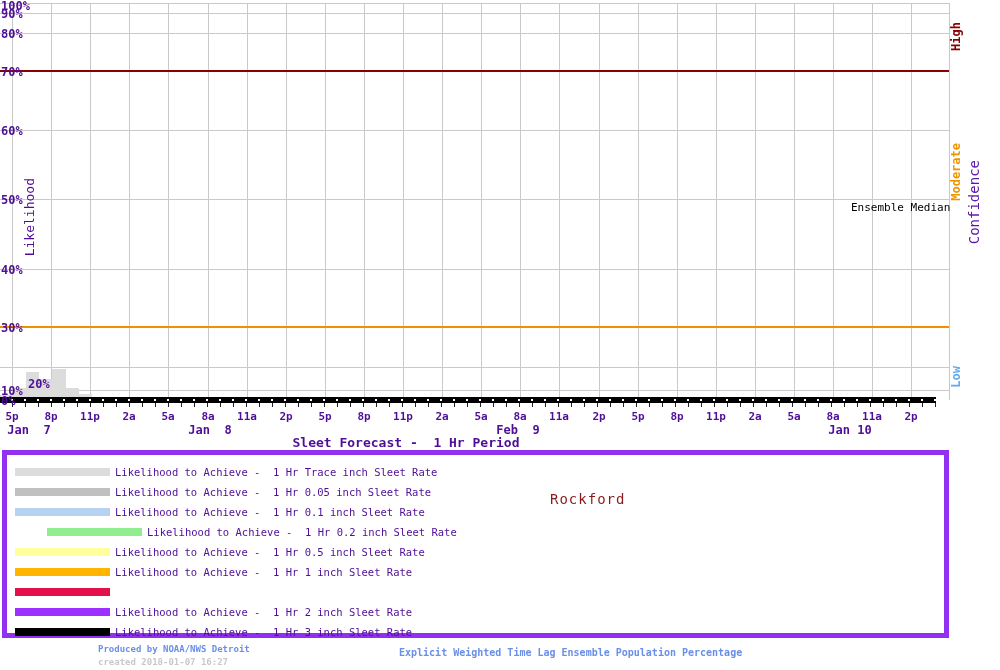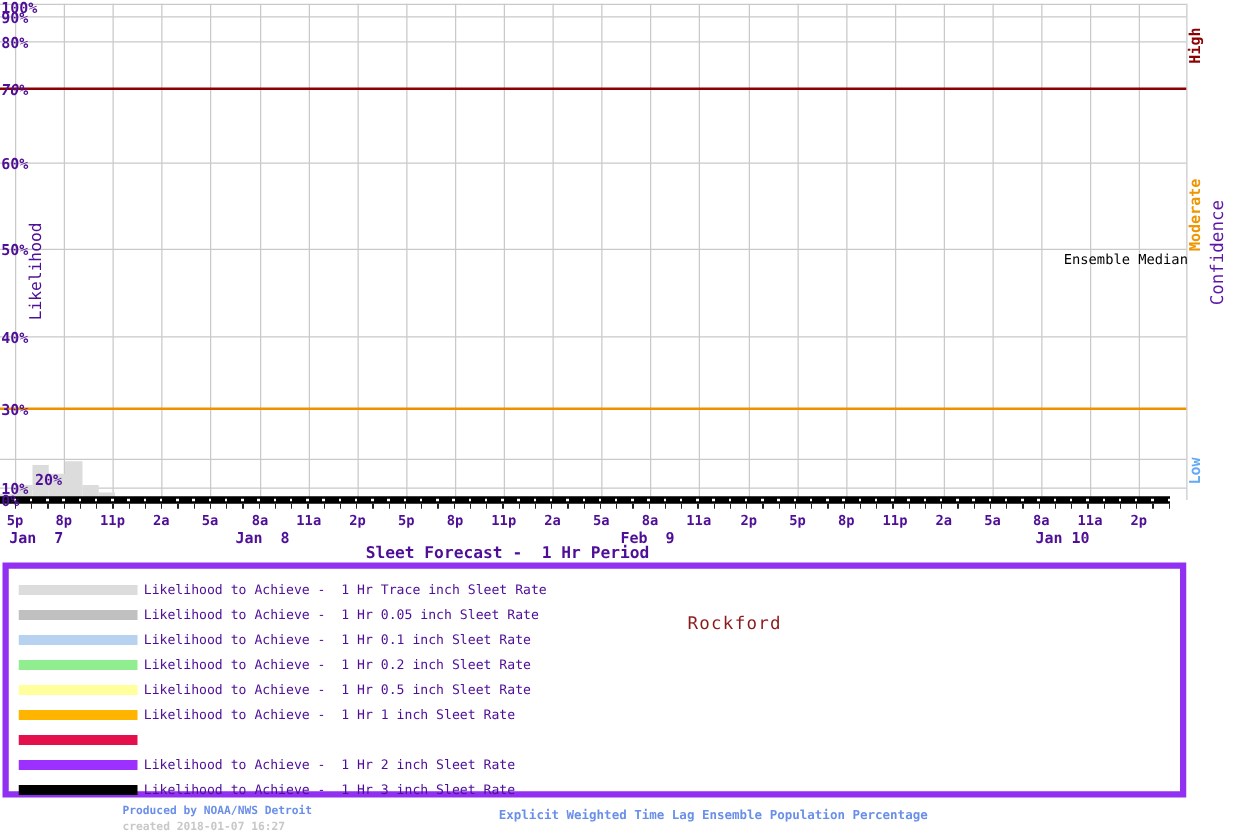--- a/index.html
+++ b/index.html
@@ -88,21 +88,21 @@
       <div class="band">
         <div class="dashes"></div>
       </div>
       <div class="minorticks"></div>
     </div>
 
   <div id="ylabels" class="abs">
       <div class="ytick" style="top: 0px;">100%</div>
       <div class="ytick" style="top: 8px;">90%</div>
       <div class="ytick" style="top: 28px;">80%</div>
-      <div class="ytick" style="top: 66px; font-style: italic;">70%</div>
+      <div class="ytick" style="top: 66px;">70%</div>
       <div class="ytick" style="top: 125px;">60%</div>
       <div class="ytick" style="top: 194px;">50%</div>
       <div class="ytick" style="top: 264px;">40%</div>
       <div class="ytick" style="top: 322px;">30%</div>
       <div class="ytick" style="top: 378px; margin-left: 27px;">20%</div>
       <div class="ytick" style="top: 385px; text-align: right;">10%</div>
       <div class="ytick" style="top: 395px;">0%</div>
     </div>
 
   <span id="ylabel" class="vlabel">Likelihood</span>
@@ -156,21 +156,21 @@
         <div class="legend-label">Likelihood to Achieve -  1 Hr Trace inch Sleet Rate</div>
       </div>
       <div class="legend-row" style="top: 27px;">
         <div class="legend-swatch" style="background: rgb(192, 192, 192);"></div>
         <div class="legend-label">Likelihood to Achieve -  1 Hr 0.05 inch Sleet Rate</div>
       </div>
       <div class="legend-row" style="top: 47px;">
         <div class="legend-swatch" style="background: rgb(183, 210, 240);"></div>
         <div class="legend-label">Likelihood to Achieve -  1 Hr 0.1 inch Sleet Rate</div>
       </div>
-      <div class="legend-row" style="top: 67px;">
+      <div class="legend-row" style="top: 67px; margin-left: 32px;">
         <div class="legend-swatch" style="background: rgb(144, 238, 144);"></div>
         <div class="legend-label">Likelihood to Achieve -  1 Hr 0.2 inch Sleet Rate</div>
       </div>
       <div class="legend-row" style="top: 87px;">
         <div class="legend-swatch" style="background: rgb(255, 255, 156); outline: none;"></div>
         <div class="legend-label">Likelihood to Achieve -  1 Hr 0.5 inch Sleet Rate</div>
       </div>
       <div class="legend-row" style="top: 107px;">
         <div class="legend-swatch" style="background: rgb(255, 180, 0);"></div>
         <div class="legend-label">Likelihood to Achieve -  1 Hr 1 inch Sleet Rate</div>

